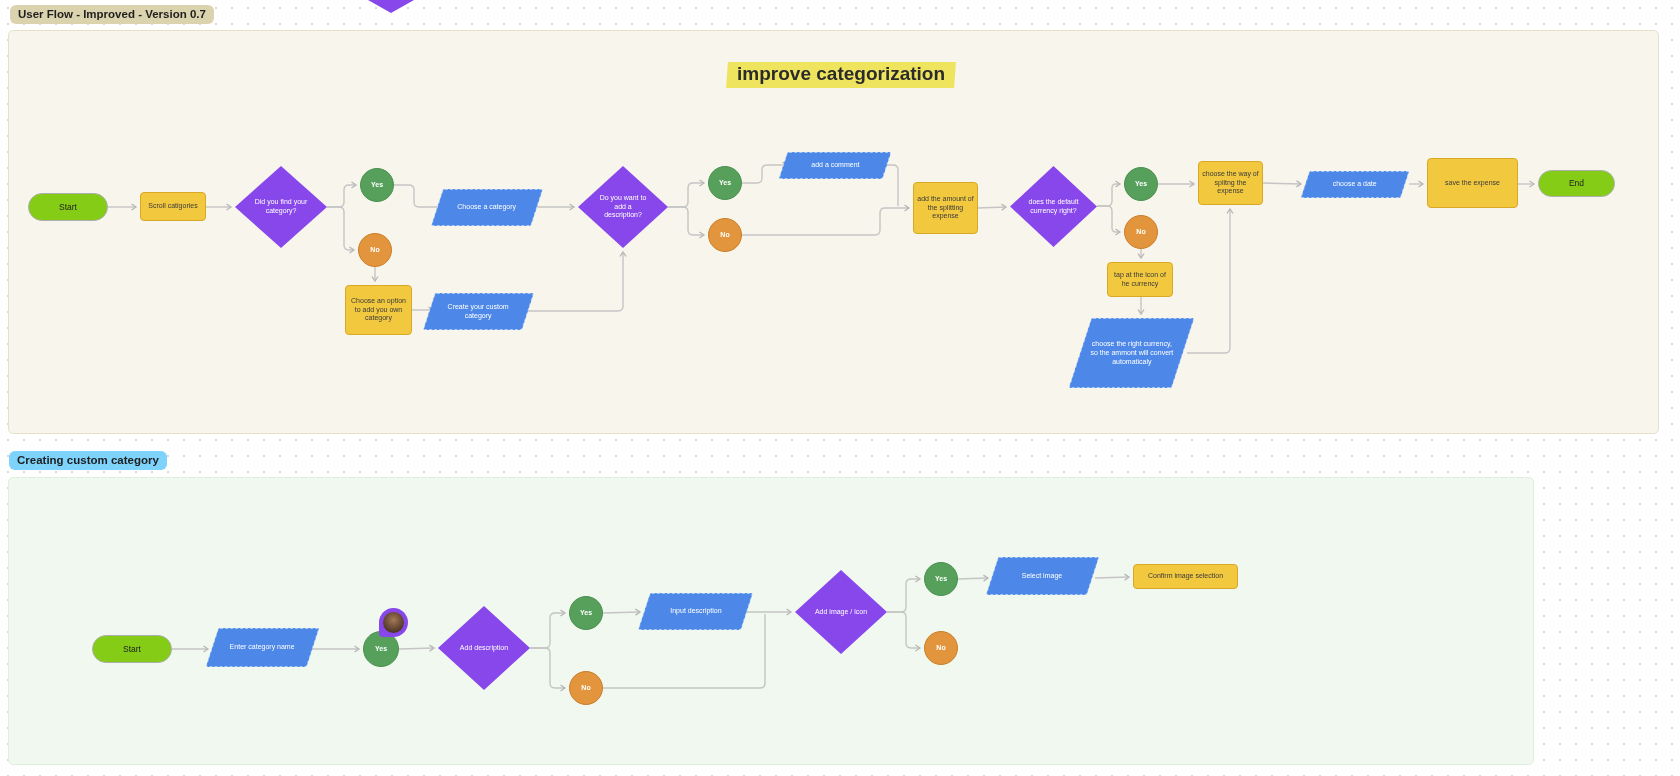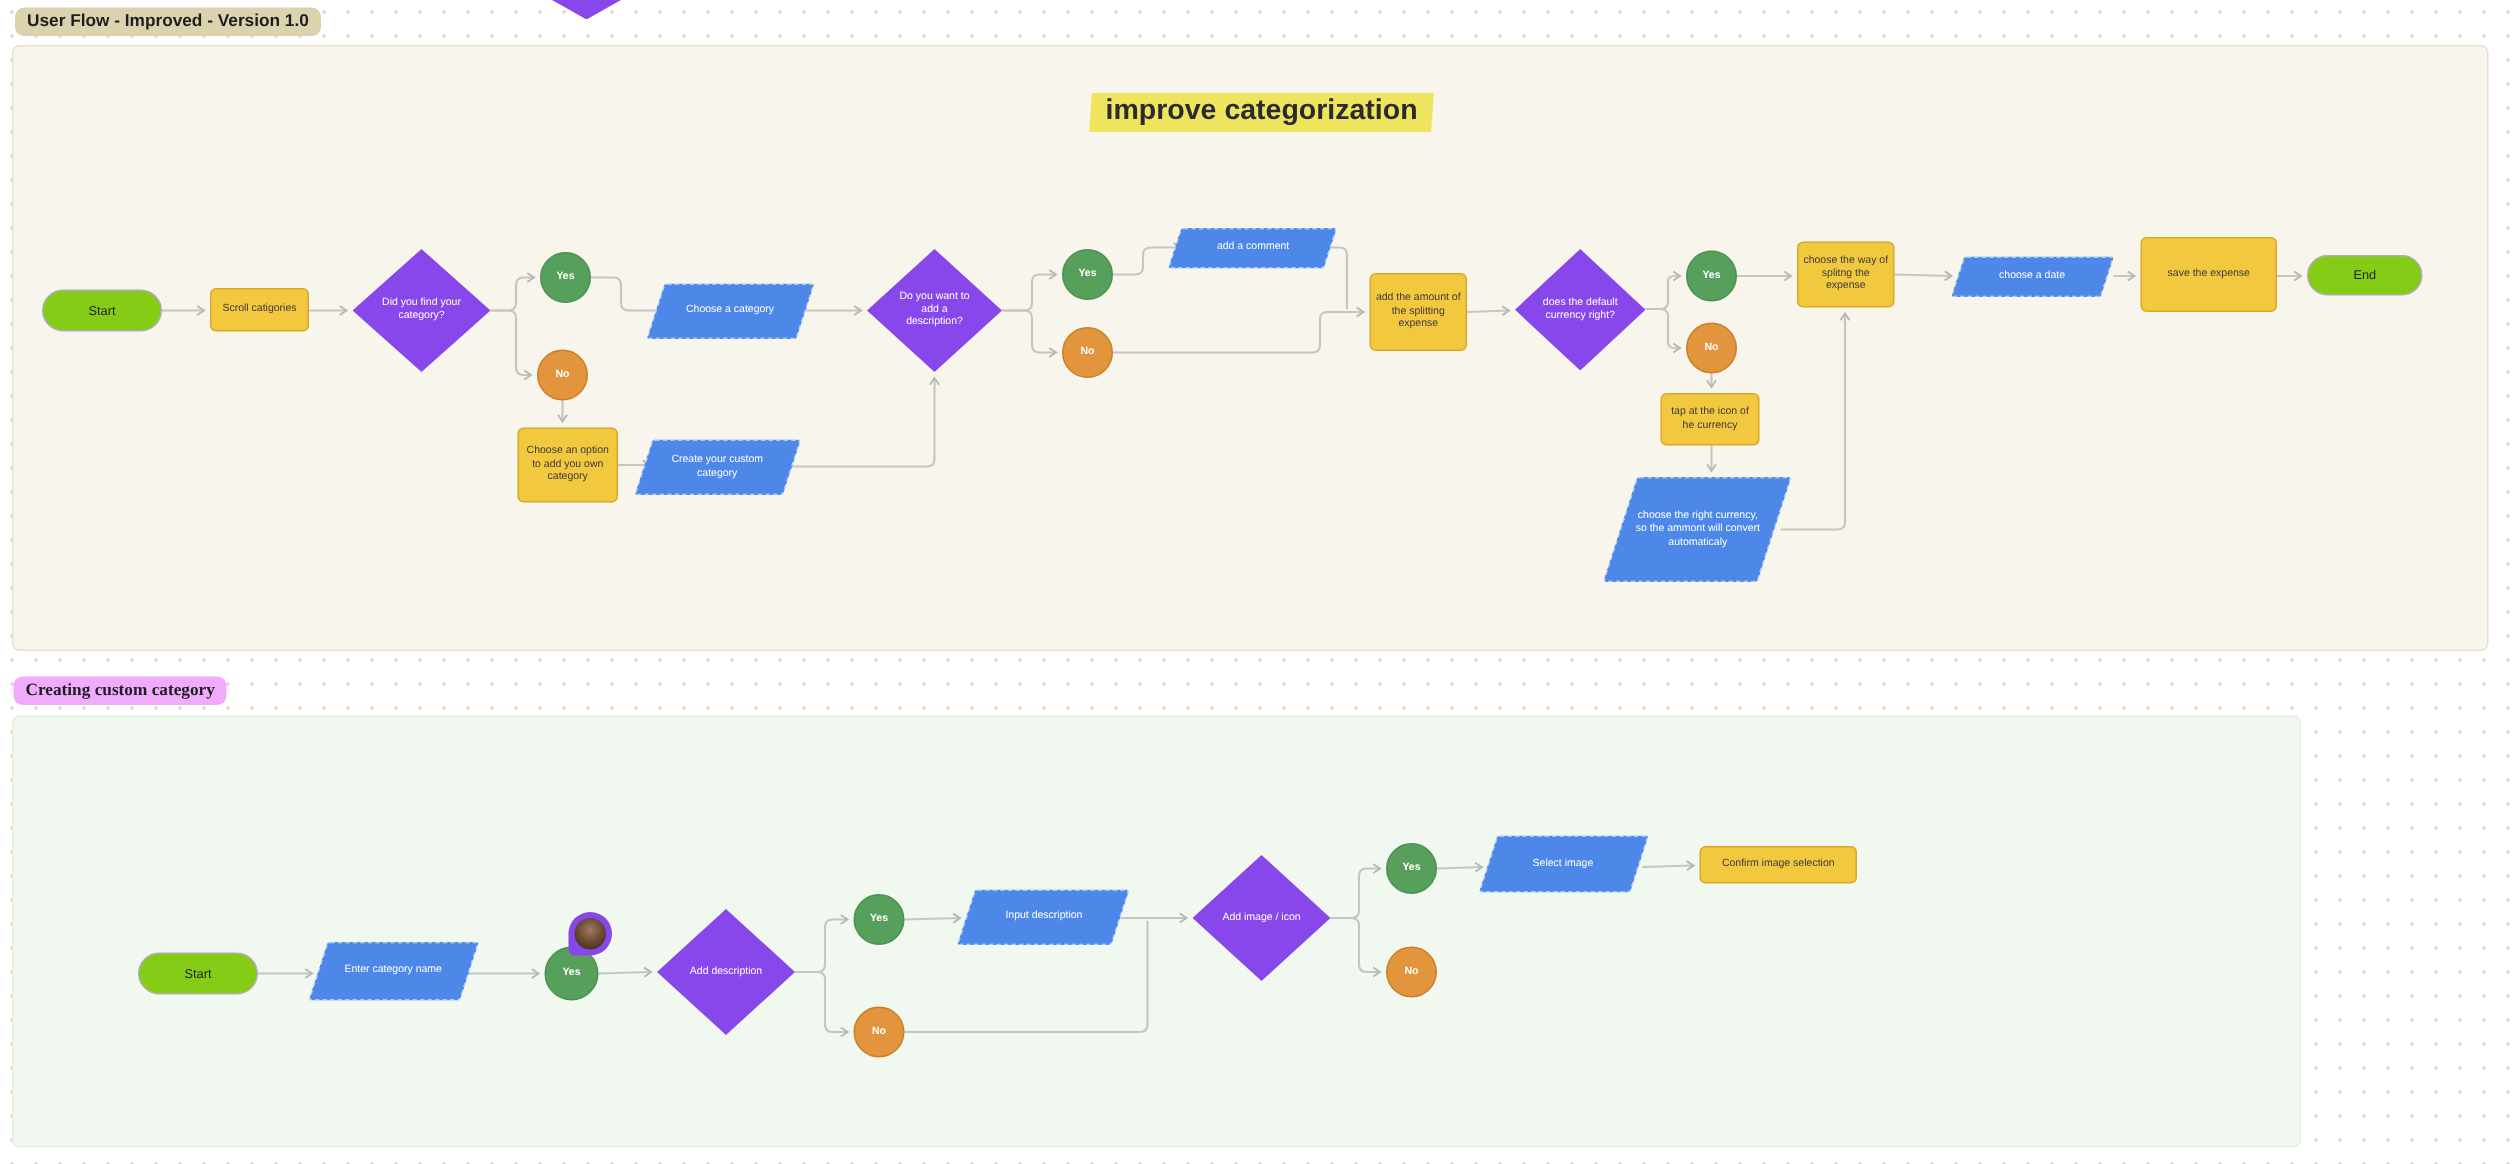--- a/index.html
+++ b/index.html
@@ -12,21 +12,21 @@
     -webkit-font-smoothing:antialiased;
   }
   .frame{position:absolute;border-radius:5px;}
   .frame.f1{background:#f8f5ec;border:1px solid #e7e0ca;}
   .frame.f2{background:#f0f8ef;border:1px solid #e1efde;}
   .chip{
     position:absolute;font-size:11.5px;font-weight:bold;color:#1e1e1e;
     padding:3px 8px;border-radius:6px;white-space:nowrap;line-height:1.1;
   }
   .chip.c1{background:#dbd3ae;}
-  .chip.c2{background:#f0abfc;font-family:Liberation Serif, serif;}
+  .chip.c2{background:#7dd3fc;}
   .board-title{
     position:absolute;font-size:19px;font-weight:600;color:#2b2b2b;
     background:#efe45e;padding:1px 10px 3px 10px;white-space:nowrap;
     transform:skewX(-4deg);
   }
   .board-title>span{display:inline-block;transform:skewX(4deg);}
   #edges{position:absolute;left:0;top:0;z-index:2;}
   #nodes{position:absolute;left:0;top:0;width:100%;height:100%;z-index:3;}
   .node{position:absolute;display:flex;align-items:center;justify-content:center;
         text-align:center;box-sizing:border-box;line-height:1.25;}
@@ -67,21 +67,21 @@
   }
 </style>
 </head>
 <body>
 
 <div class="top-diamond" id="top-diamond" style="left: 368px; top: 0px; width: 46px; height: 13px;"></div>
 
 <div class="frame f1" id="frame1" style="left: 8px; top: 30px; width: 1649px; height: 402px;"></div>
 <div class="frame f2" id="frame2" style="left: 8px; top: 477px; width: 1524px; height: 286px;"></div>
 
-<div class="chip c1" style="left:10px;top:5px;">User Flow - Improved - Version 1.0</div>
+<div class="chip c1" style="left:10px;top:5px;">User Flow - Improved - Version 0.7</div>
 <div class="chip c2" style="left:9px;top:451px;">Creating custom category</div>
 
 <div class="board-title" style="left:727px;top:62px;"><span>improve categorization</span></div>
 
 <svg id="edges" width="1680" height="776">
   <defs>
     <marker id="arrow" markerWidth="9" markerHeight="9" refX="6" refY="4" orient="auto" markerUnits="userSpaceOnUse">
       <path d="M1.5,1 L6,4 L1.5,7" fill="none" stroke="#b7b7b7" stroke-width="1.3"></path>
     </marker>
   </defs>

